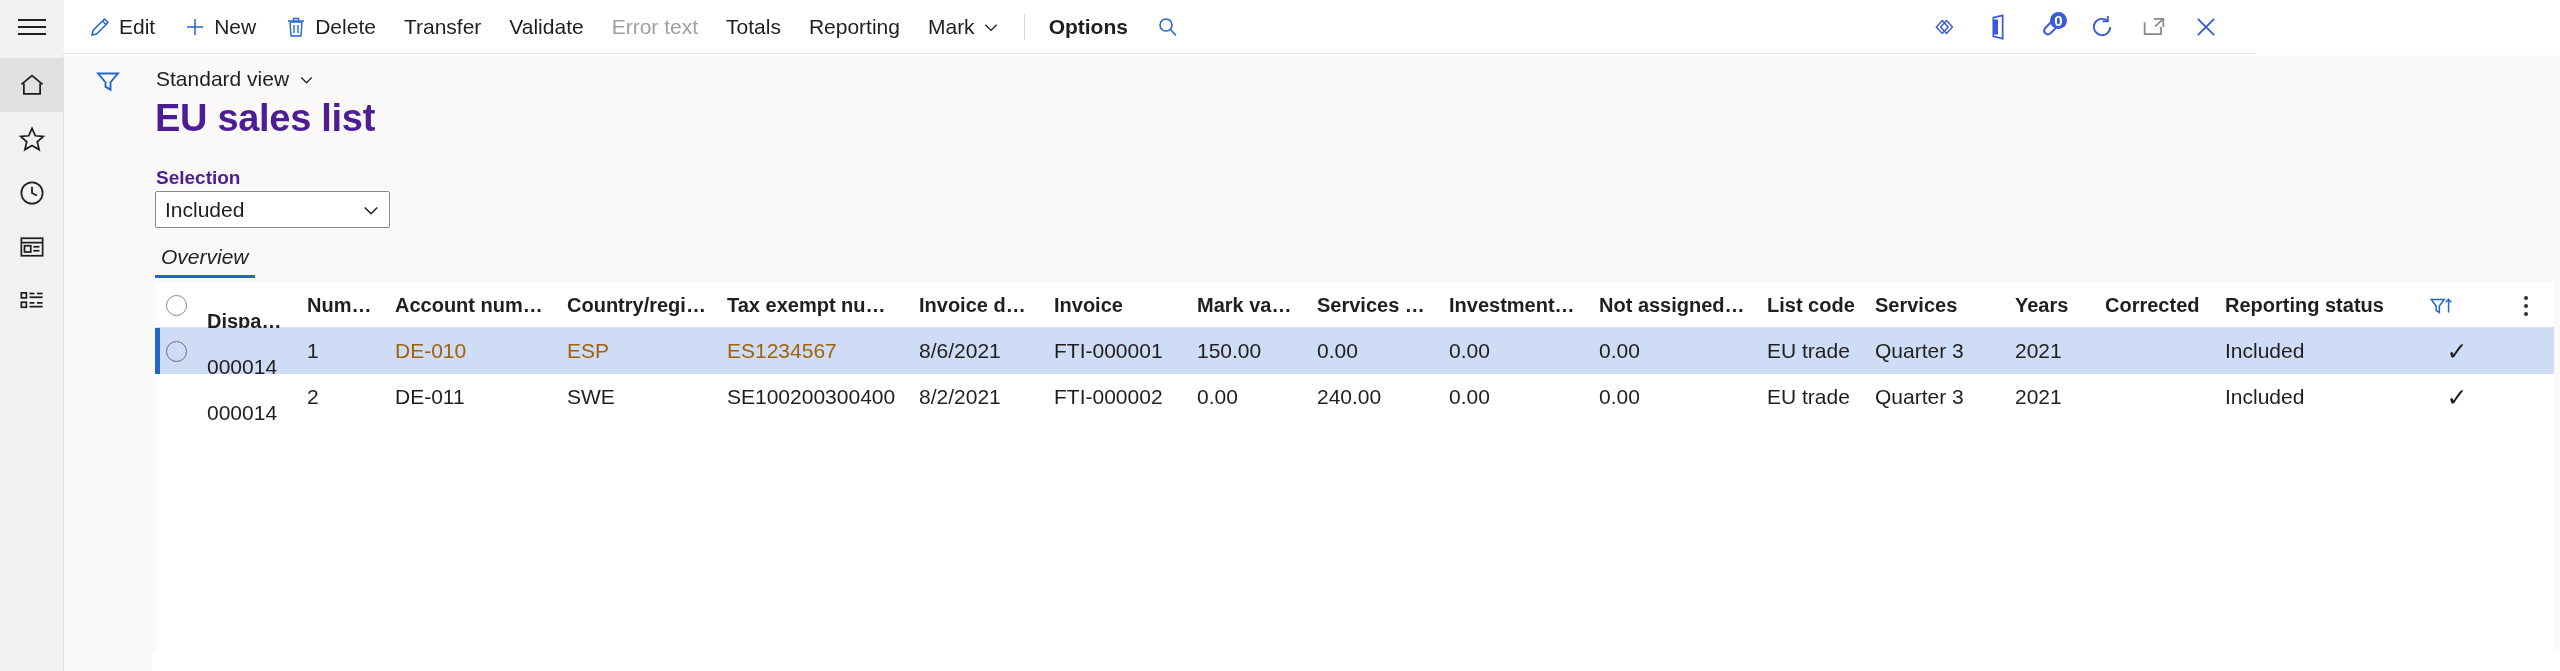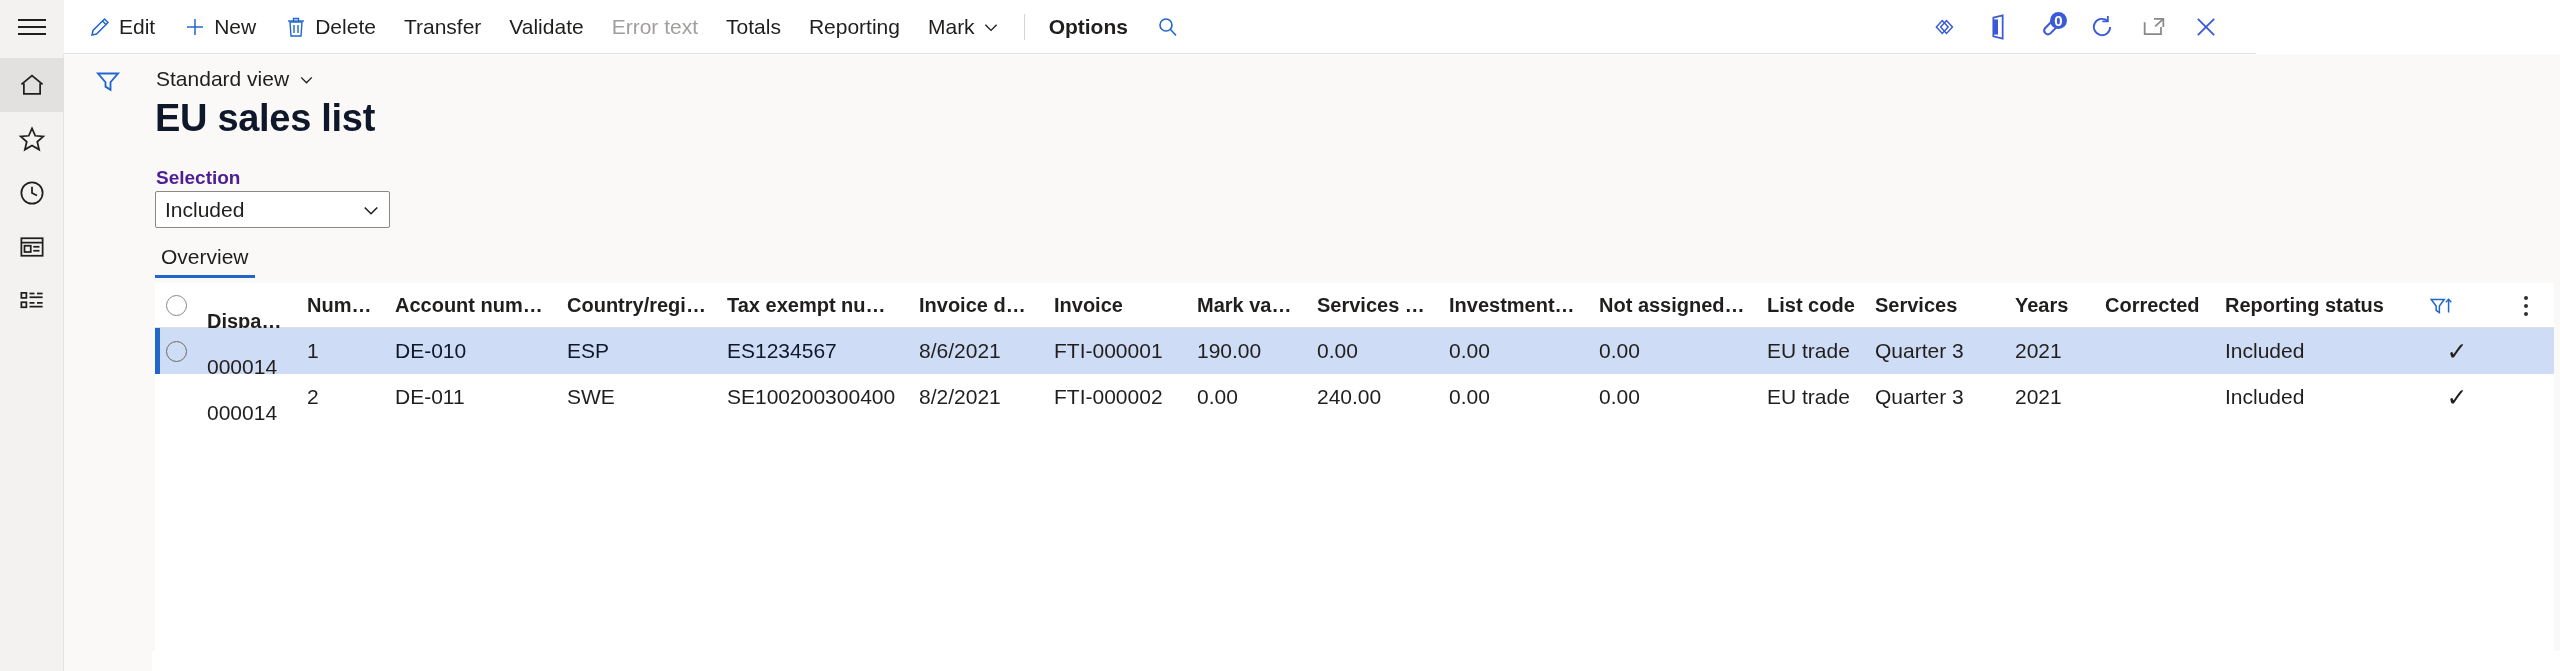--- a/index.html
+++ b/index.html
@@ -96,42 +96,42 @@
     width: 2408px; height: 596px;
     background: #faf9f8;
   }
   .viewsel {
     position: absolute; top: 12px; left: 4px;
     display: flex; align-items: center; gap: 9px;
     font-size: 21px; color: #201f1e;
   }
   .page-title {
     position: absolute; top: 42px; left: 3px;
-    font-size: 38px; font-weight: bold; color: #0f172a;
+    font-size: 38px; font-weight: bold; color: #4c1d95;
     letter-spacing: -0.3px;
   }
   .sel-label {
     position: absolute; top: 112px; left: 4px;
     font-size: 19px; color: #4c1d95; font-weight: 600;
   }
   .sel-box {
     position: absolute; top: 136px; left: 3px;
     width: 235px; height: 37px;
     background: #ffffff; border: 1px solid #8a8886; border-radius: 2px;
     display: flex; align-items: center; padding: 0 8px 0 9px;
   }
   .sel-box .val { font-size: 21px; color: #201f1e; flex: 1; }
 
   .tabs {
     position: absolute; top: 190px; left: 3px;
     display: flex; align-items: flex-end;
   }
   .tab {
     font-size: 21px; color: #201f1e;
-    padding: 0 6px 9px 6px; position: relative;
+    padding: 0 6px 9px 6px; position: relative; font-style: italic;
   }
   .tab.active::after {
     content: ""; position: absolute; left: 0; right: 0; bottom: 0;
     height: 3px; background: #2266cc;
   }
 
   
   .grid {
     position: absolute; top: 228px; left: 3px;
     width: 2399px; height: 388px;
@@ -150,21 +150,21 @@
     font-weight: bold; font-size: 20px; color: #201f1e;
     border-bottom: 1px solid #e1dfdd;
     background: #ffffff;
   }
   .row.data { font-size: 21px; color: #201f1e; }
   .row.data.selected { background: #cfdcf5; }
   .row.data.selected::before {
     content: ""; position: absolute; left: 0; top: 0; bottom: 0;
     width: 5px; background: #2266cc;
   }
-  .row.data .link { color: #0f172a; }
+  .row.data .link { color: #a16207; }
 
   .c { padding: 0 10px; overflow: hidden; text-overflow: ellipsis; }
   .c.num { text-align: left; }
   .c-sel { width: 42px; display: flex; align-items: center; justify-content: center; flex: none; }
   .radio {
     width: 21px; height: 21px; border-radius: 50%;
     border: 1.5px solid #8a8886; background: transparent;
   }
   .row.data.selected .radio { border-color: #6b6a68; }
 
@@ -427,21 +427,21 @@
           <div class="c-sel">
             <span class="radio"></span>
           </div>
           <div class="c w-dispatch">000014</div>
           <div class="c w-number num">1</div>
           <div class="c w-account link">DE-010</div>
           <div class="c w-country link">ESP</div>
           <div class="c w-tax link">ES1234567</div>
           <div class="c w-invdate">8/6/2021</div>
           <div class="c w-invoice">FTI-000001</div>
-          <div class="c w-items num">190.00</div>
+          <div class="c w-items num">150.00</div>
           <div class="c w-services num">0.00</div>
           <div class="c w-investment num">0.00</div>
           <div class="c w-notassign num">0.00</div>
           <div class="c w-listcode">EU trade</div>
           <div class="c w-quarter">Quarter 3</div>
           <div class="c w-years">2021</div>
           <div class="c w-corrected"></div>
           <div class="c w-repstatus">Included</div>
           <div class="w-check">
             <span class="chk">✓</span>

